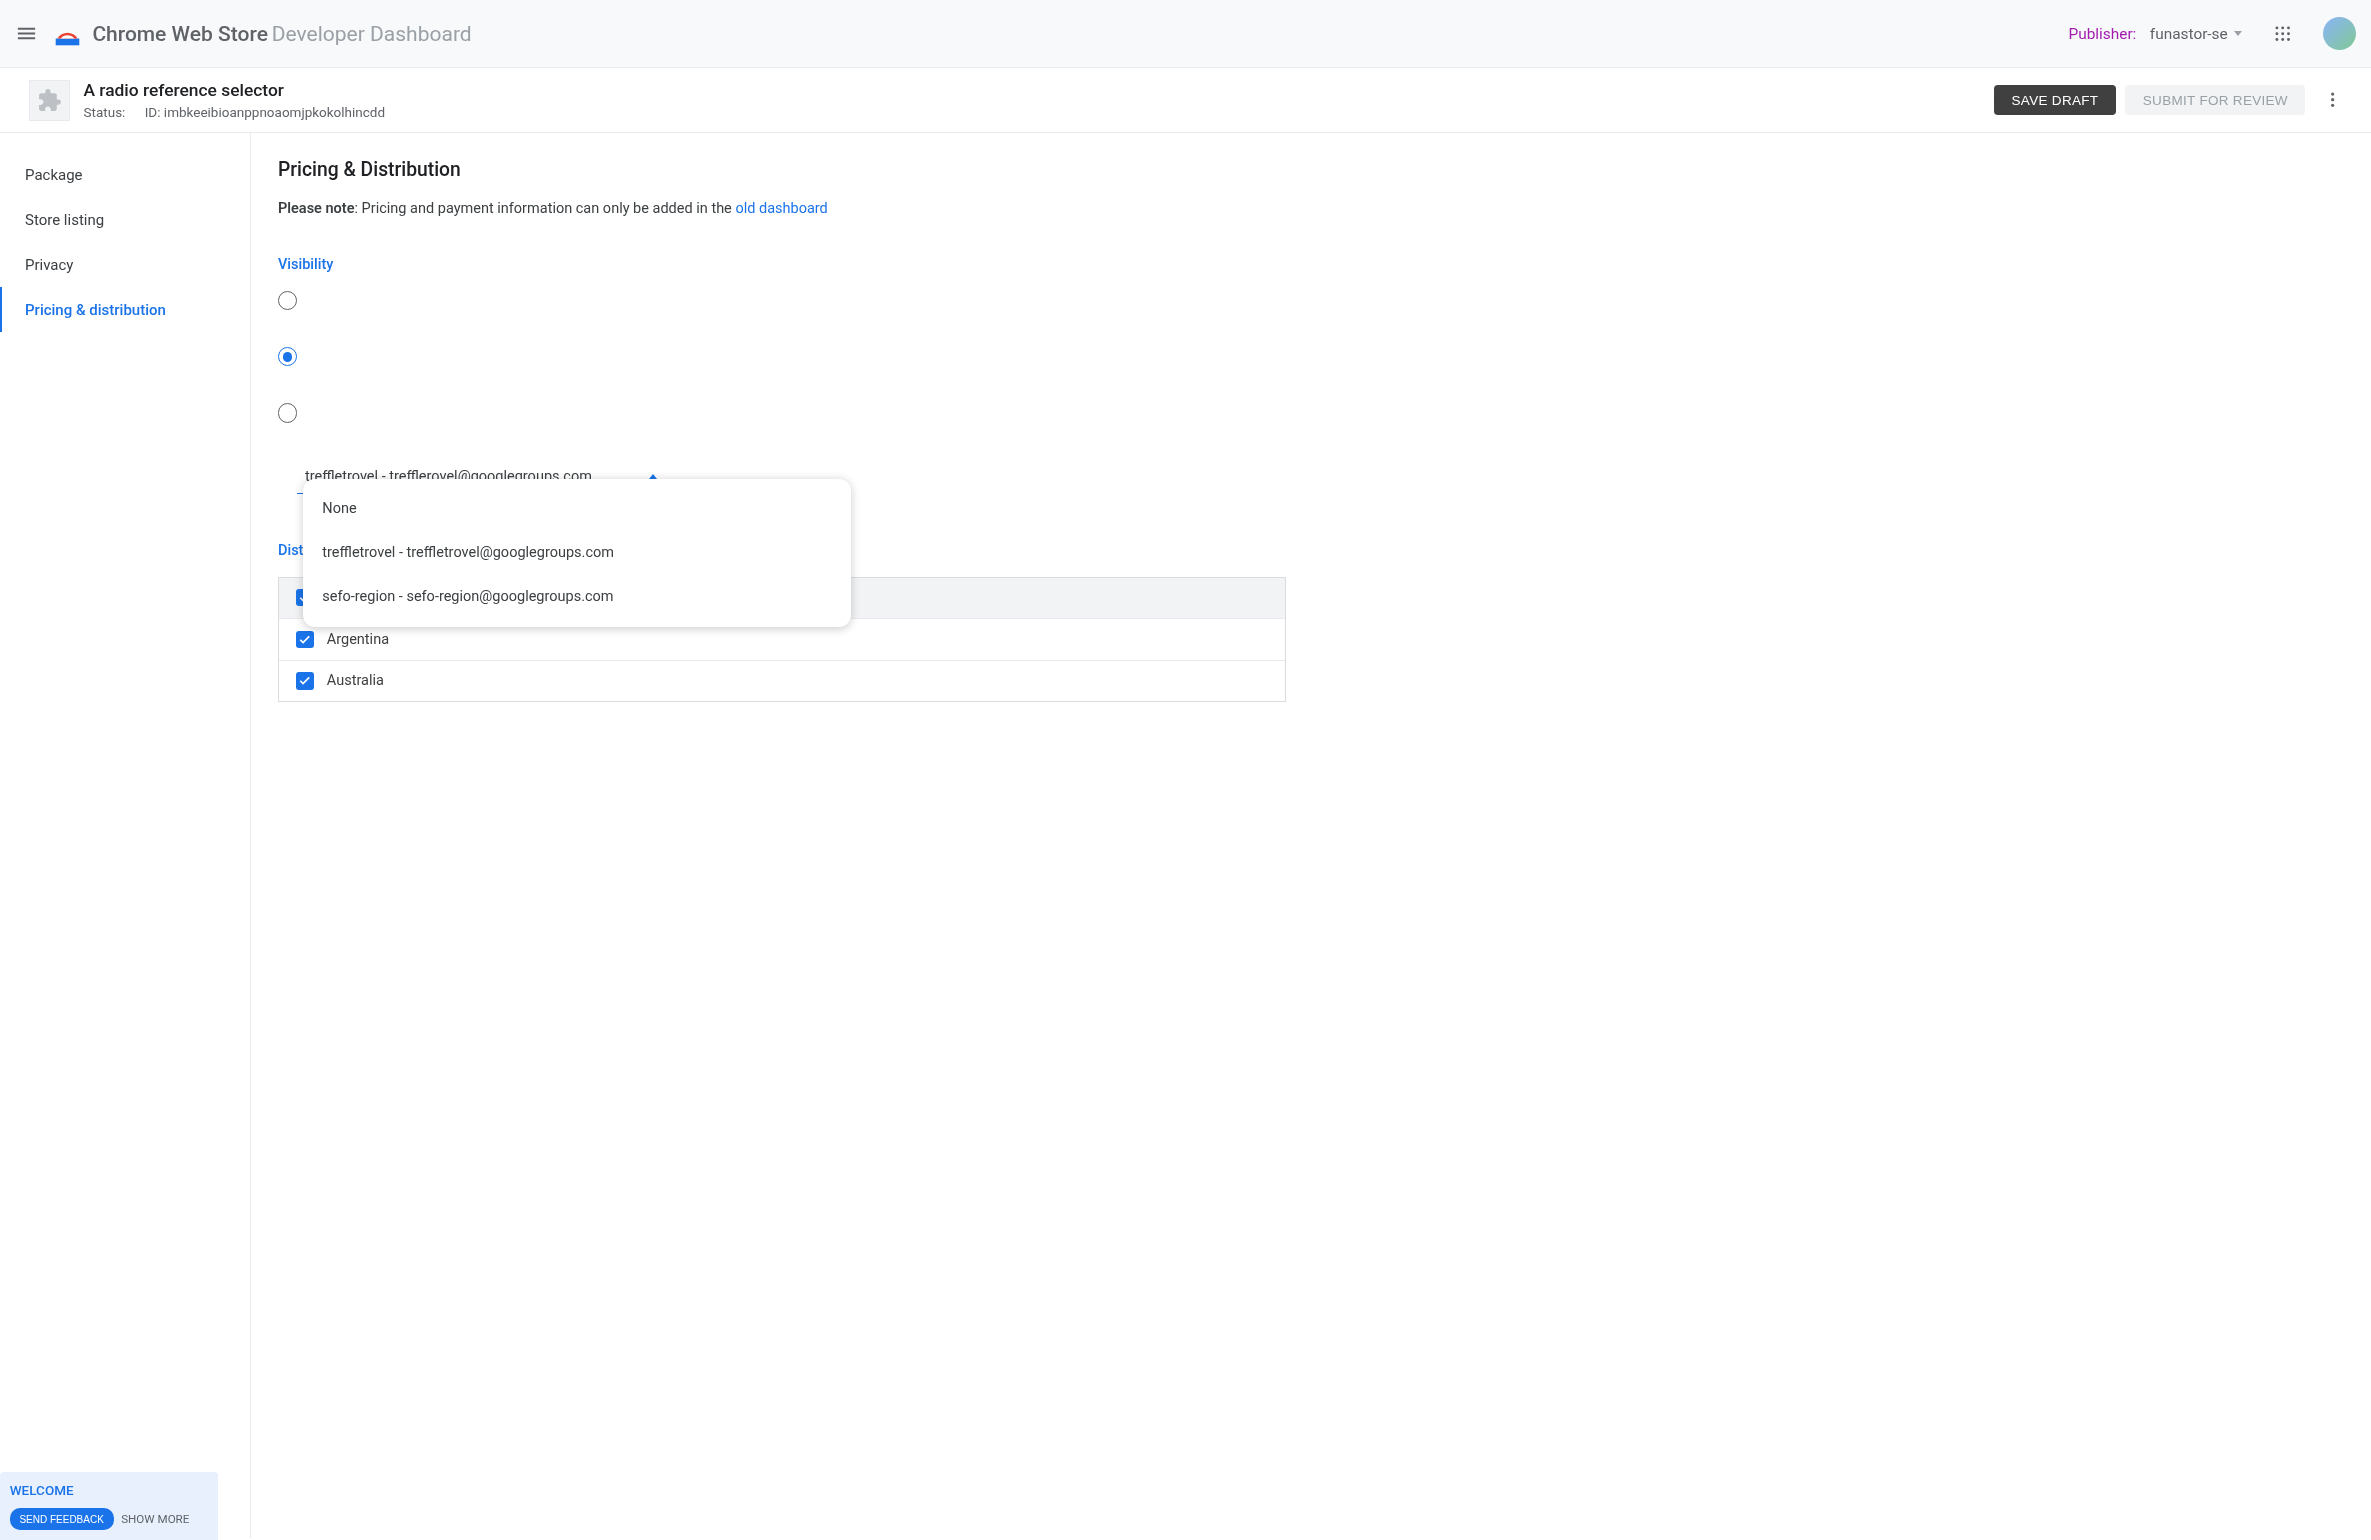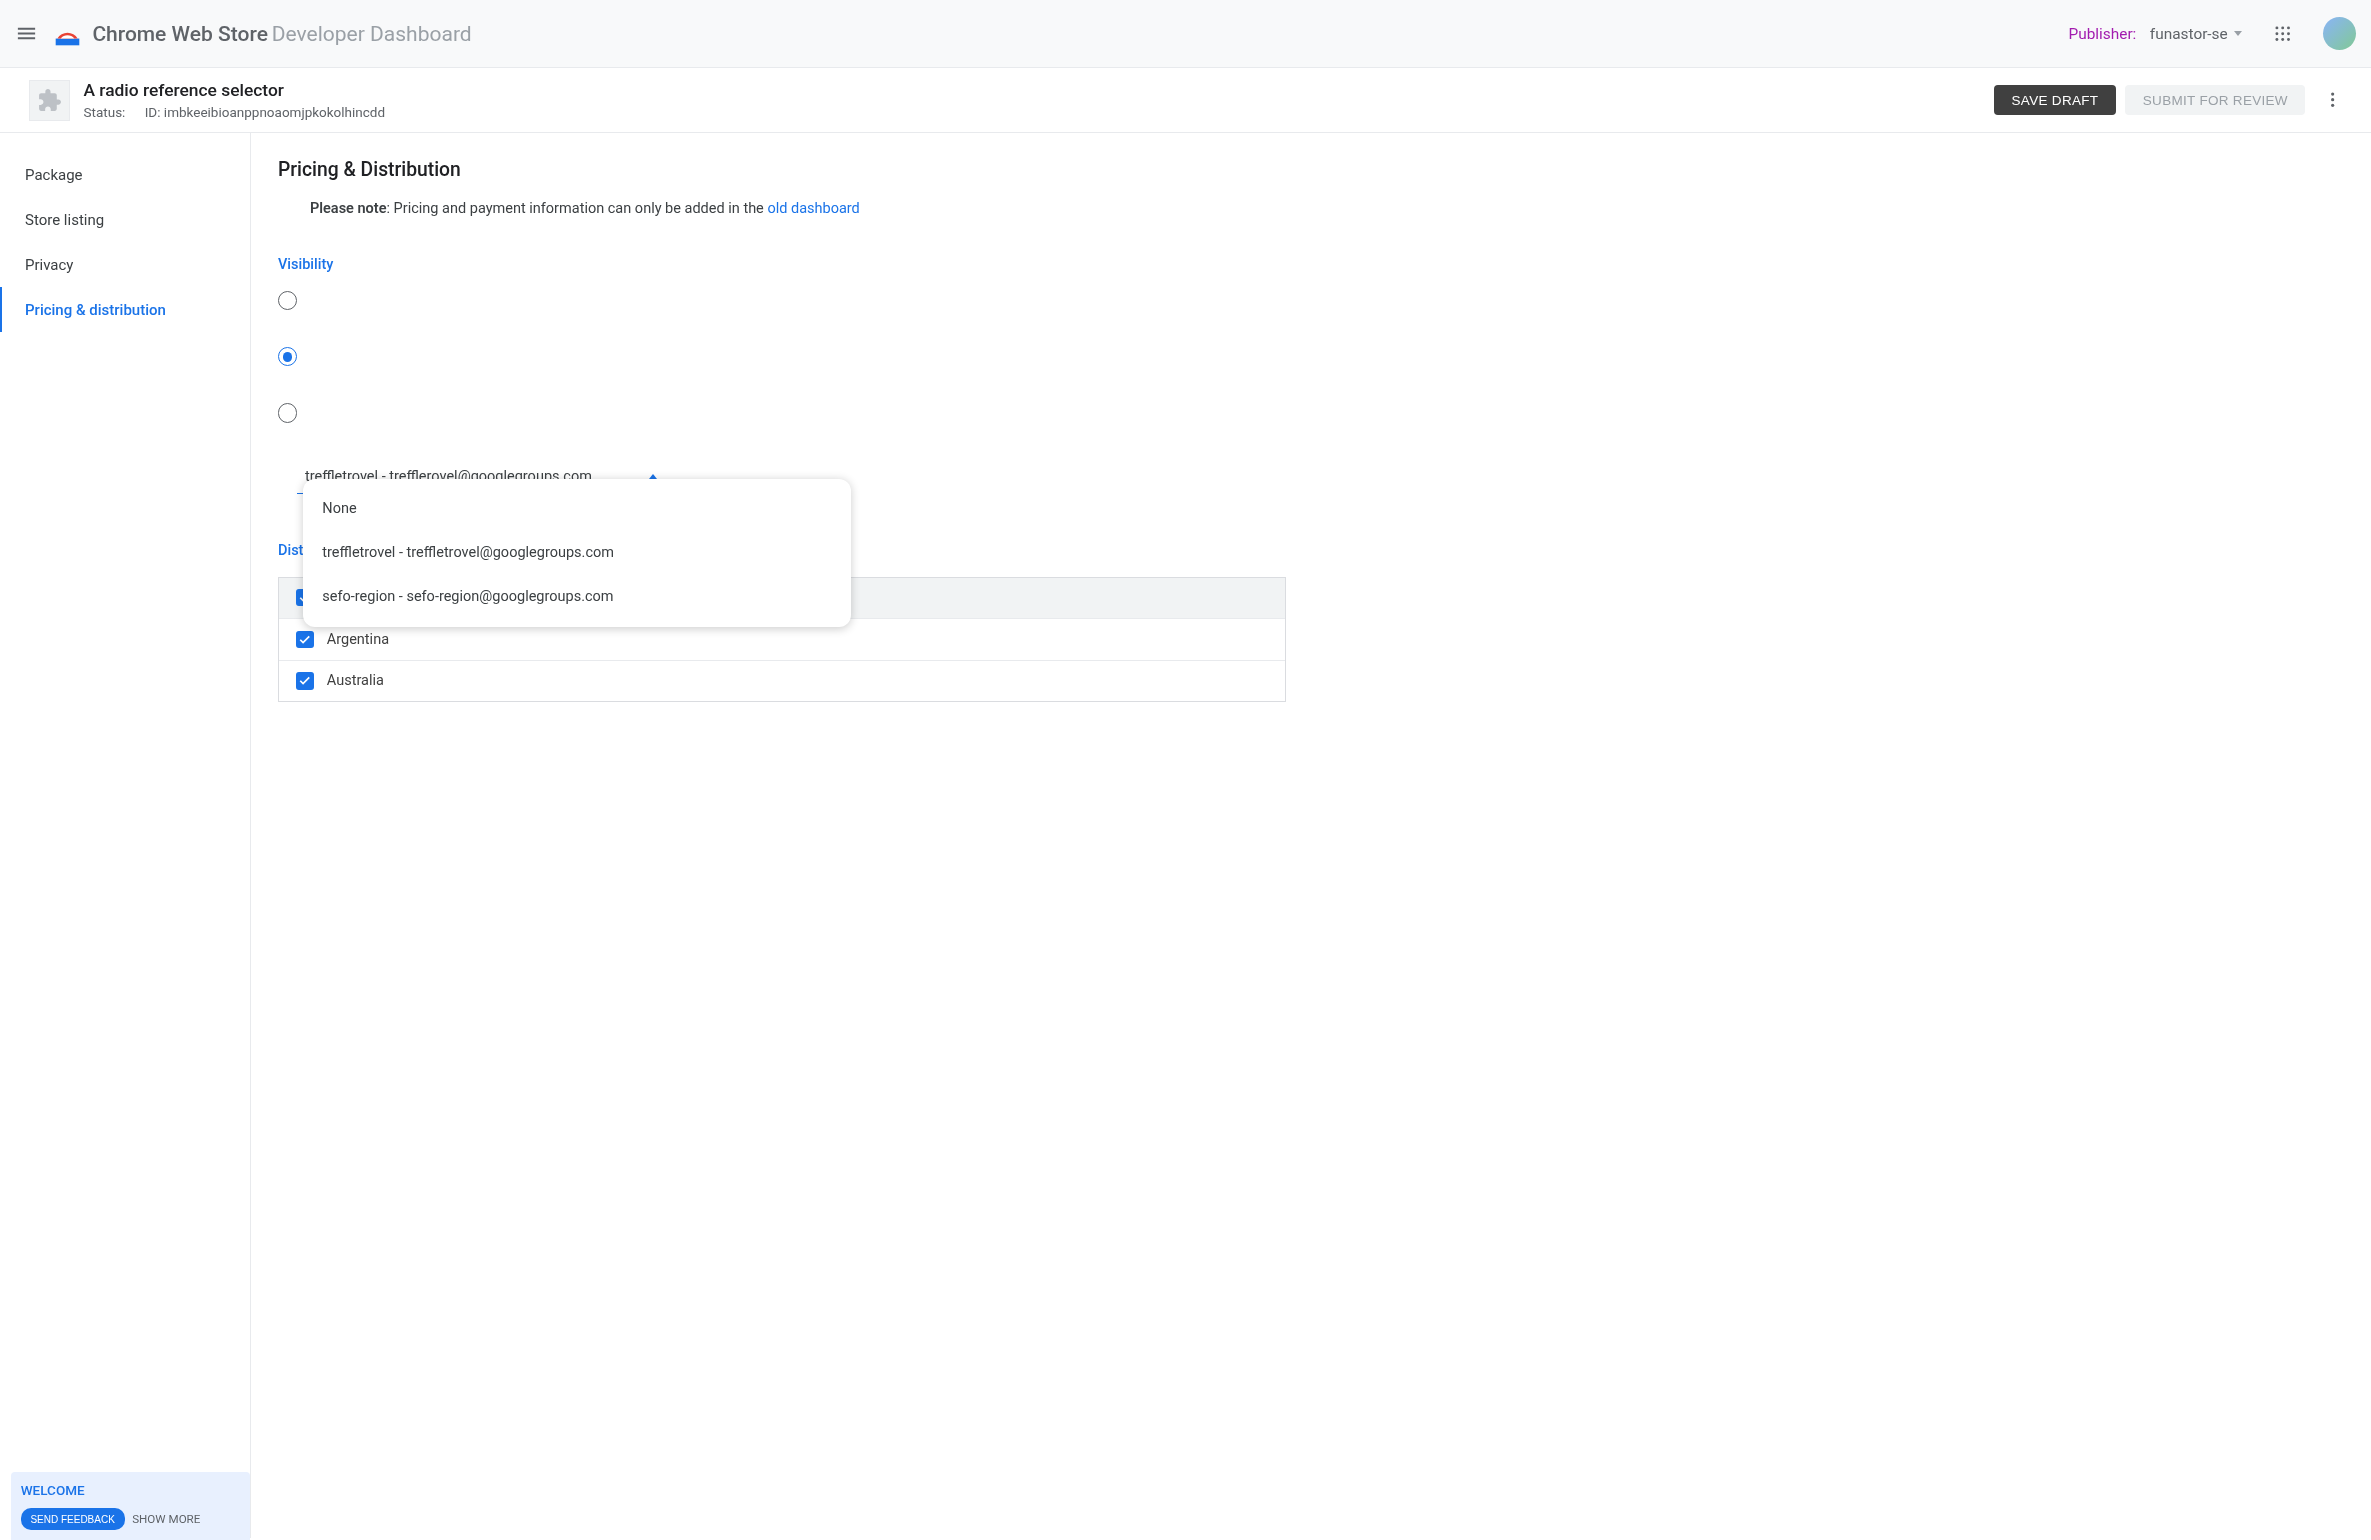--- a/index.html
+++ b/index.html
@@ -58,21 +58,21 @@
 }
 .nav-item {
   padding: 13.5px 23px; font-size: 15px; color: #3c4043; cursor: pointer;
   border-left: 2.9px solid transparent;
 }
 .nav-item.active { color: #1a73e8; border-left-color: #1a73e8; font-weight: 500; }
 
 .content { flex: 1; padding: 25px 27px; position: relative; max-width: 1062px; }
 .page-title { font-size: 19.3px; font-weight: 500; margin-bottom: 19.3px; }
 .note { font-size: 14.5px; color: #3c4043; margin-bottom: 39px; }
-.note b { font-weight: 600; margin-left: 32px; }
+.note b { font-weight: 600; }
 .note a { color: #1a73e8; text-decoration: none; }
 .section-label { color: #1a73e8; font-size: 14.5px; font-weight: 500; margin-bottom: 17.4px; }
 
 .radio-list { margin-bottom: 11.6px; }
 .radio-row { display: flex; align-items: center; gap: 13.5px; margin-bottom: 37px; }
 .radio { width: 19.3px; height: 19.3px; border: 1.9px solid #5f6368; border-radius: 50%; cursor: pointer; display: flex; align-items: center; justify-content: center; flex-shrink: 0; }
 .radio.selected { border-color: #1a73e8; }
 .radio.selected::after { content: ''; width: 9.7px; height: 9.7px; border-radius: 50%; background: #1a73e8; }
 
 .select-box {
@@ -96,21 +96,21 @@
 .dist-row.header-row { background: #f1f3f4; }
 .dist-row:last-child { border-bottom: none; }
 .checkbox {
   width: 17.4px; height: 17.4px; background: #1a73e8; border-radius: 2.9px;
   display: flex; align-items: center; justify-content: center; color: #fff;
   cursor: pointer; flex-shrink: 0;
 }
 .checkbox svg { width: 13.5px; height: 13.5px; }
 
 .welcome-box {
-  position: fixed; bottom: 0; left: 11px; width: 239px;
+  position: fixed; bottom: 0; left: 0; width: 218px;
   background: #e8f0fe; padding: 9.7px 9.7px; border-radius: 3.9px 3.9px 0 0;
 }
 .welcome-title { color: #1a73e8; font-size: 13.5px; font-weight: 500; margin-bottom: 9.7px; }
 .welcome-actions { display: flex; gap: 7.7px; align-items: center; }
 .feedback-btn { background: #1a73e8; color: #fff; padding: 5.8px 9.7px; font-size: 10px; border-radius: 10px; cursor: pointer; border: none; font-weight: 500; }
 .showmore { color: #5f6368; font-size: 11.6px; cursor: pointer; }
 
 .triangle-down { width: 0; height: 0; border-left: 4.8px solid transparent; border-right: 4.8px solid transparent; border-top: 5.8px solid #9aa0a6; }
 </style>
 </head>

